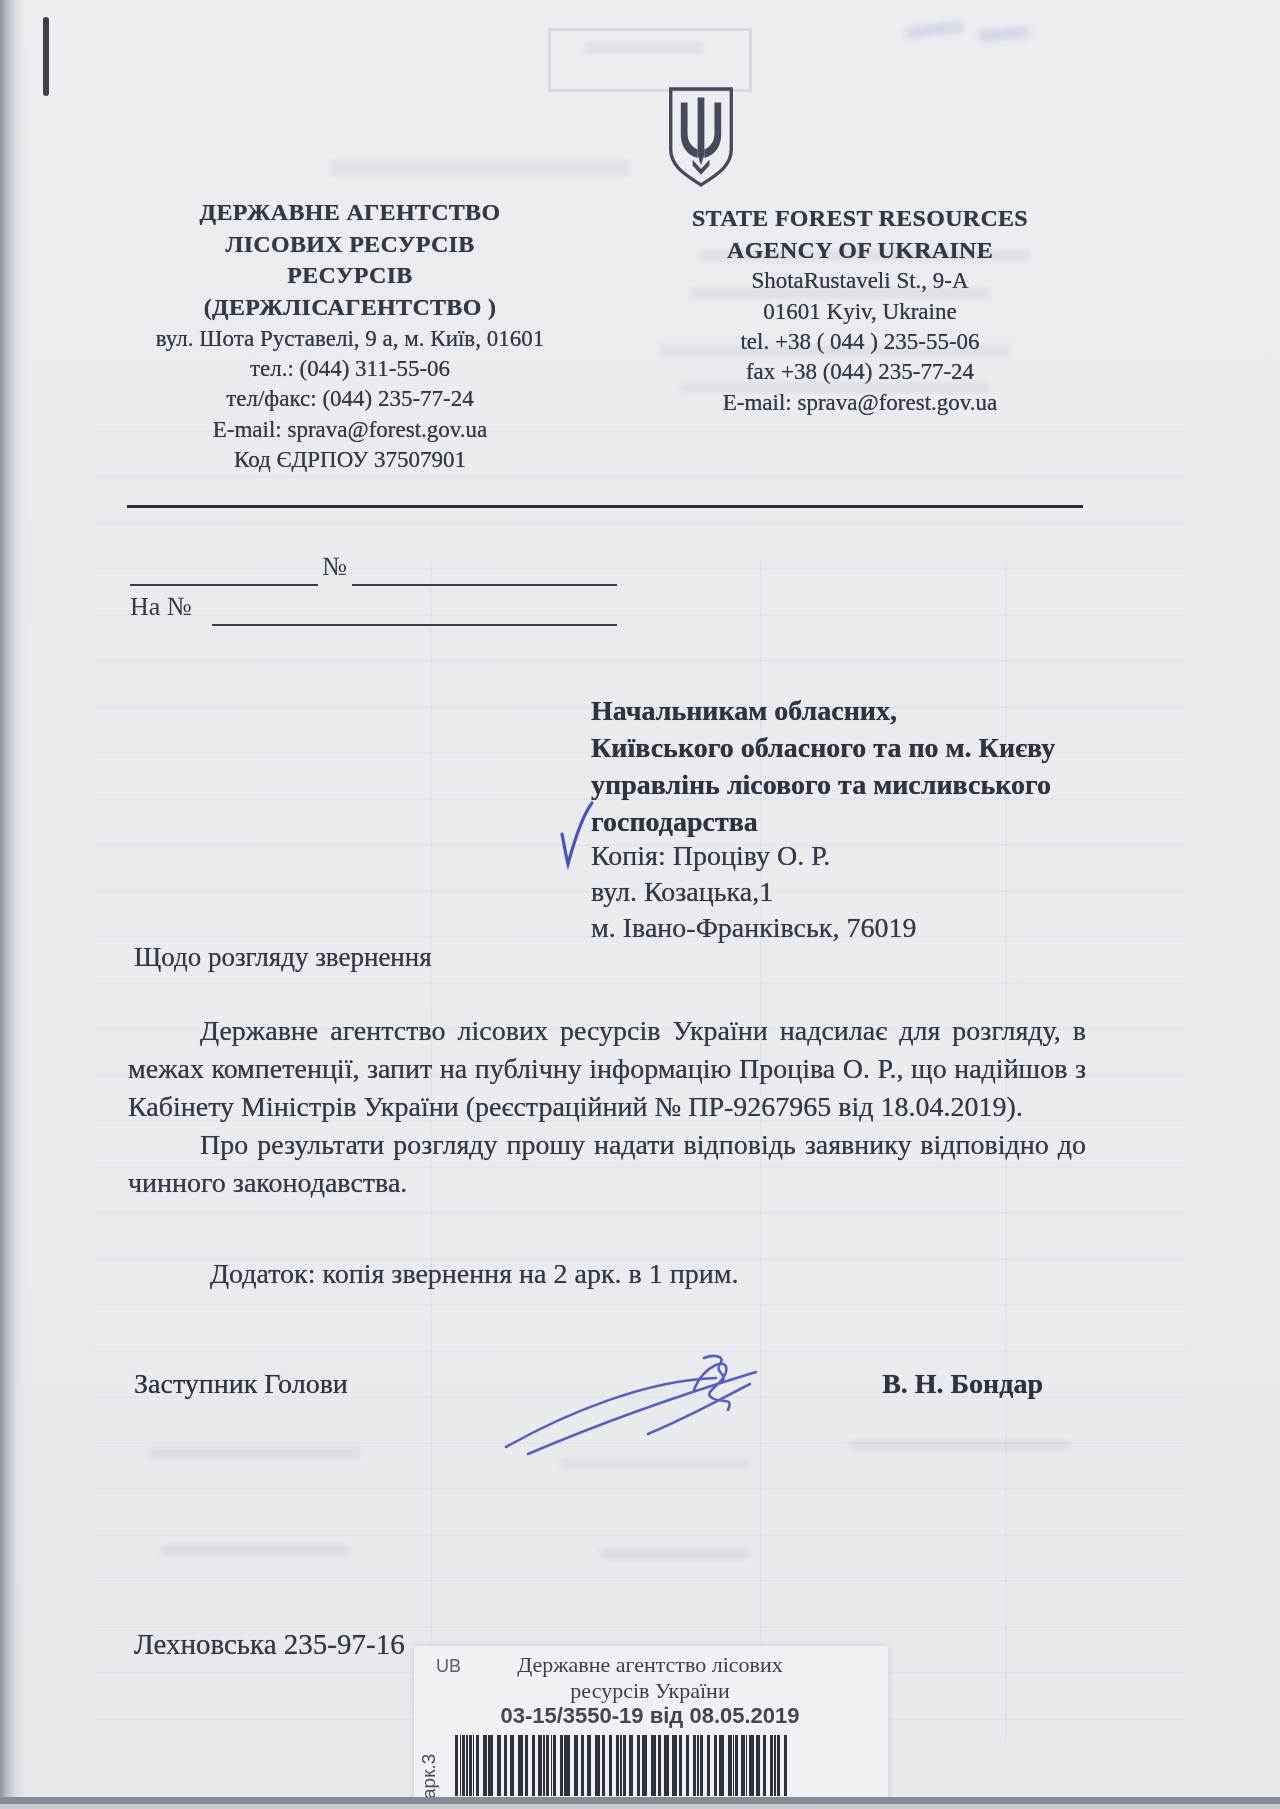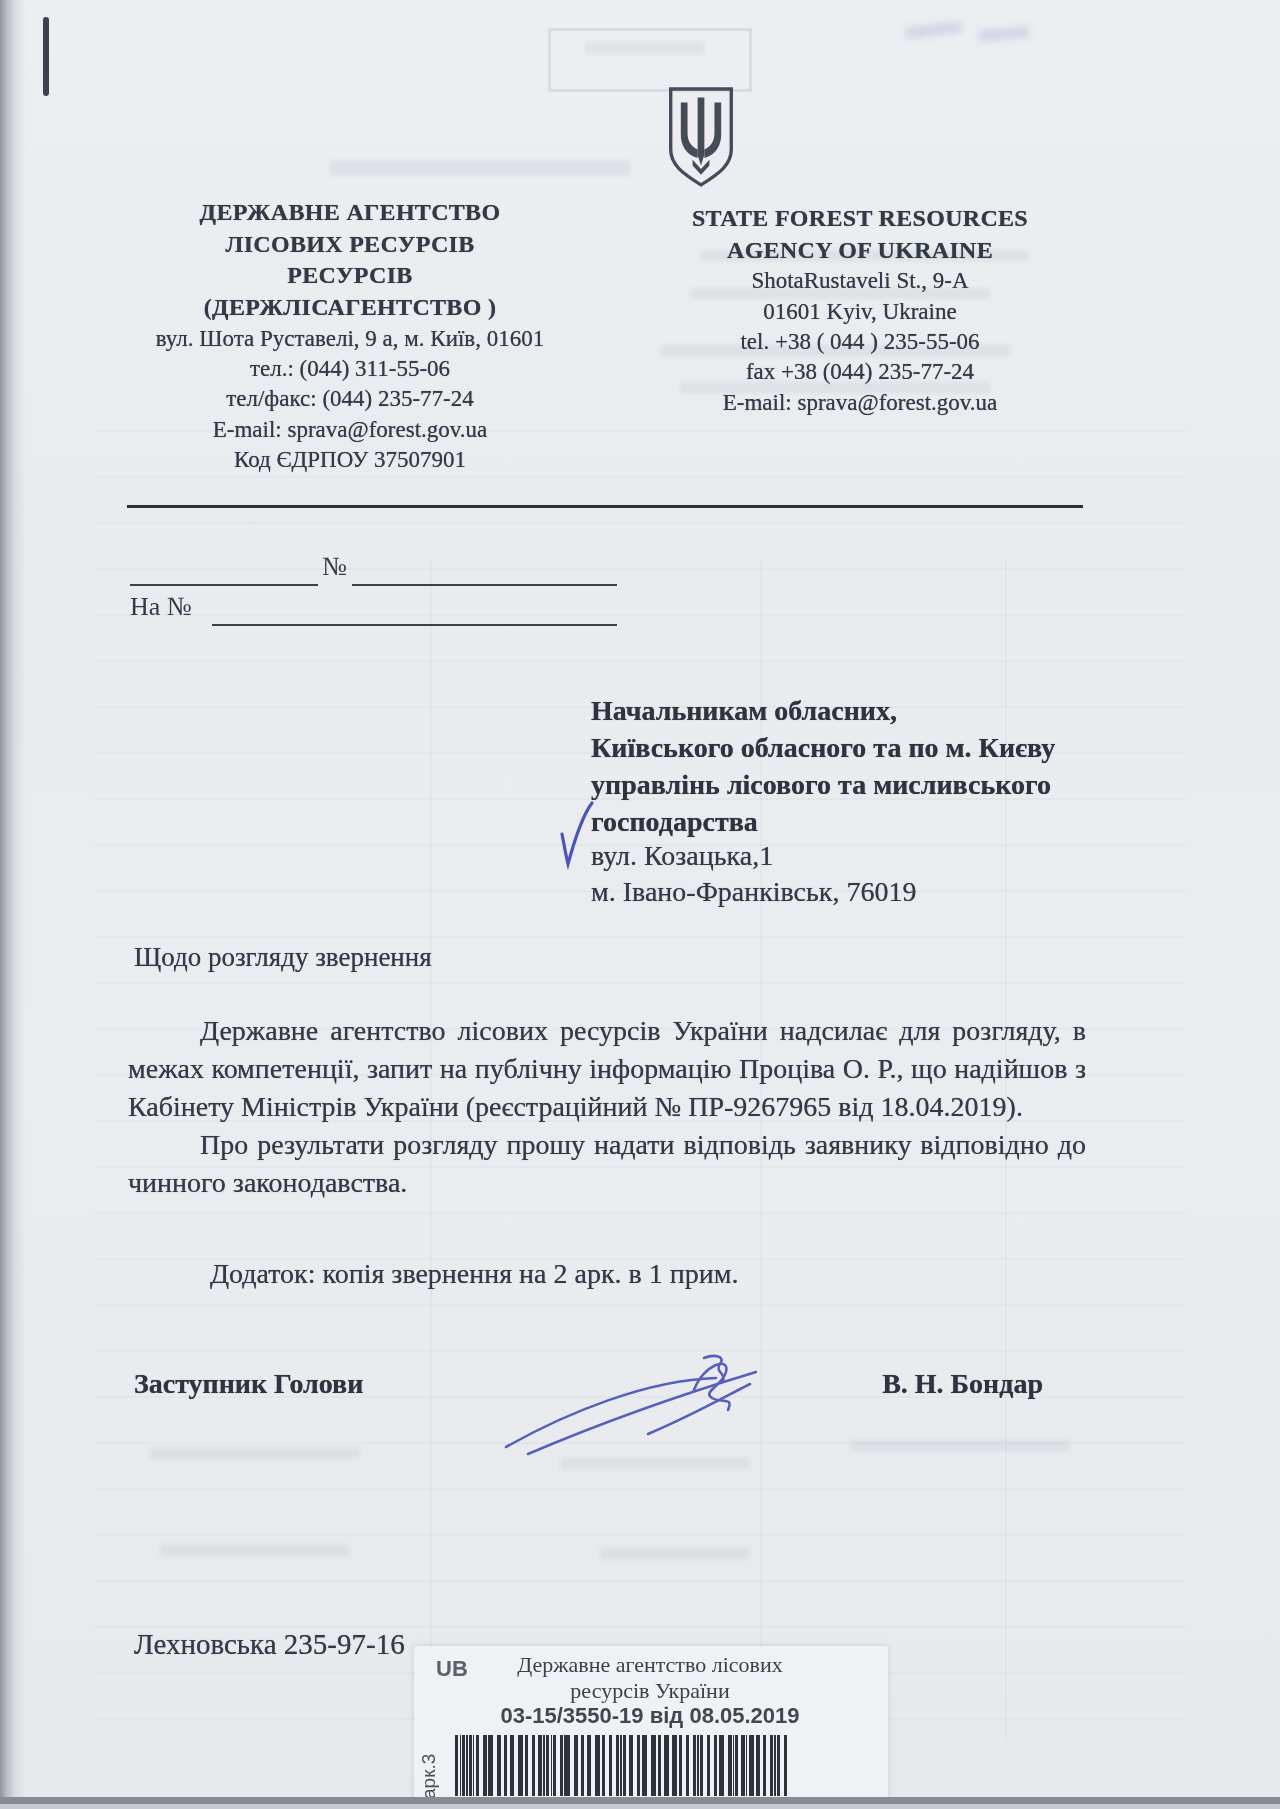--- a/index.html
+++ b/index.html
@@ -54,31 +54,31 @@
   .checkmark{position:absolute;left:556px;top:800px;width:42px;height:72px;}
 
   .subject{position:absolute;left:134px;top:942px;font-size:27px;}
 
   .bodytext{position:absolute;left:128px;top:1012px;width:958px;
     font-size:28px;line-height:38px;text-align:justify;}
   .bodytext p{margin:0;text-indent:72px;}
 
   .attachment{position:absolute;left:210px;top:1258px;font-size:28px;}
 
-  .sig-pos{position:absolute;left:134px;top:1368px;font-size:28px;font-weight:bold;color:#2d333f;}
+  .sig-pos{position:absolute;left:134px;top:1368px;font-size:28px;font-weight:normal;color:#2d333f;}
   .sig-name{position:absolute;right:237px;top:1368px;font-size:28px;font-weight:bold;color:#2d333f;}
   .sig-ink{position:absolute;left:498px;top:1352px;width:280px;height:115px;}
 
   .executor{position:absolute;left:134px;top:1628px;font-size:29px;}
 
   
   .sticker{position:absolute;left:414px;top:1646px;width:474px;height:158px;
     background:#f0f1f4;border-radius:2px;box-shadow:0 0 6px rgba(120,125,135,.25);}
   .foot-ub{position:absolute;left:436px;top:1656px;font-family:"Liberation Sans",sans-serif;
-    font-size:22px;color:#5c6068;font-weight:bold;}
+    font-size:18px;color:#5c6068;}
   .foot-org{position:absolute;left:470px;top:1652px;width:360px;text-align:center;
     font-size:22px;line-height:26px;color:#3b414c;}
   .foot-reg{position:absolute;left:440px;top:1703px;width:420px;text-align:center;
     font-family:"Liberation Sans",sans-serif;font-weight:bold;font-size:22px;color:#43474f;}
   .foot-ark{position:absolute;left:418px;top:1733px;height:66px;
     font-family:"Liberation Sans",sans-serif;font-size:19px;color:#4a4e56;
     writing-mode:vertical-rl;transform:rotate(180deg);}
   .barcode{position:absolute;left:455px;top:1735px;width:336px;height:61px;
     background-image:
       repeating-linear-gradient(90deg,#2e323a 0 3px,transparent 3px 7px),
@@ -157,20 +157,21 @@
     <div>Київського обласного та по м. Києву</div>
     <div>управлінь лісового та мисливського</div>
     <div>господарства</div>
   </div>
 
   <svg class="checkmark" viewBox="0 0 42 72">
     <path d="M6 34 C8 44 10 56 12 64 C18 42 26 16 36 3" fill="none" stroke="#4a55b8" stroke-width="3.2" stroke-linecap="round"></path>
   </svg>
 
   <div class="copy soft">
+    <div>Копія: Проціву О. Р.</div>
     <div>вул. Козацька,1</div>
     <div>м. Івано-Франківськ, 76019</div>
   </div>
 
   <div class="subject soft">Щодо розгляду звернення</div>
 
   <div class="bodytext soft">
     <p>Державне агентство лісових ресурсів України надсилає для розгляду, в межах компетенції, запит на публічну інформацію Проціва О. Р., що надійшов з Кабінету Міністрів України (реєстраційний № ПР-9267965 від 18.04.2019).</p>
     <p>Про результати розгляду прошу надати відповідь заявнику відповідно до чинного законодавства.</p>
   </div>

